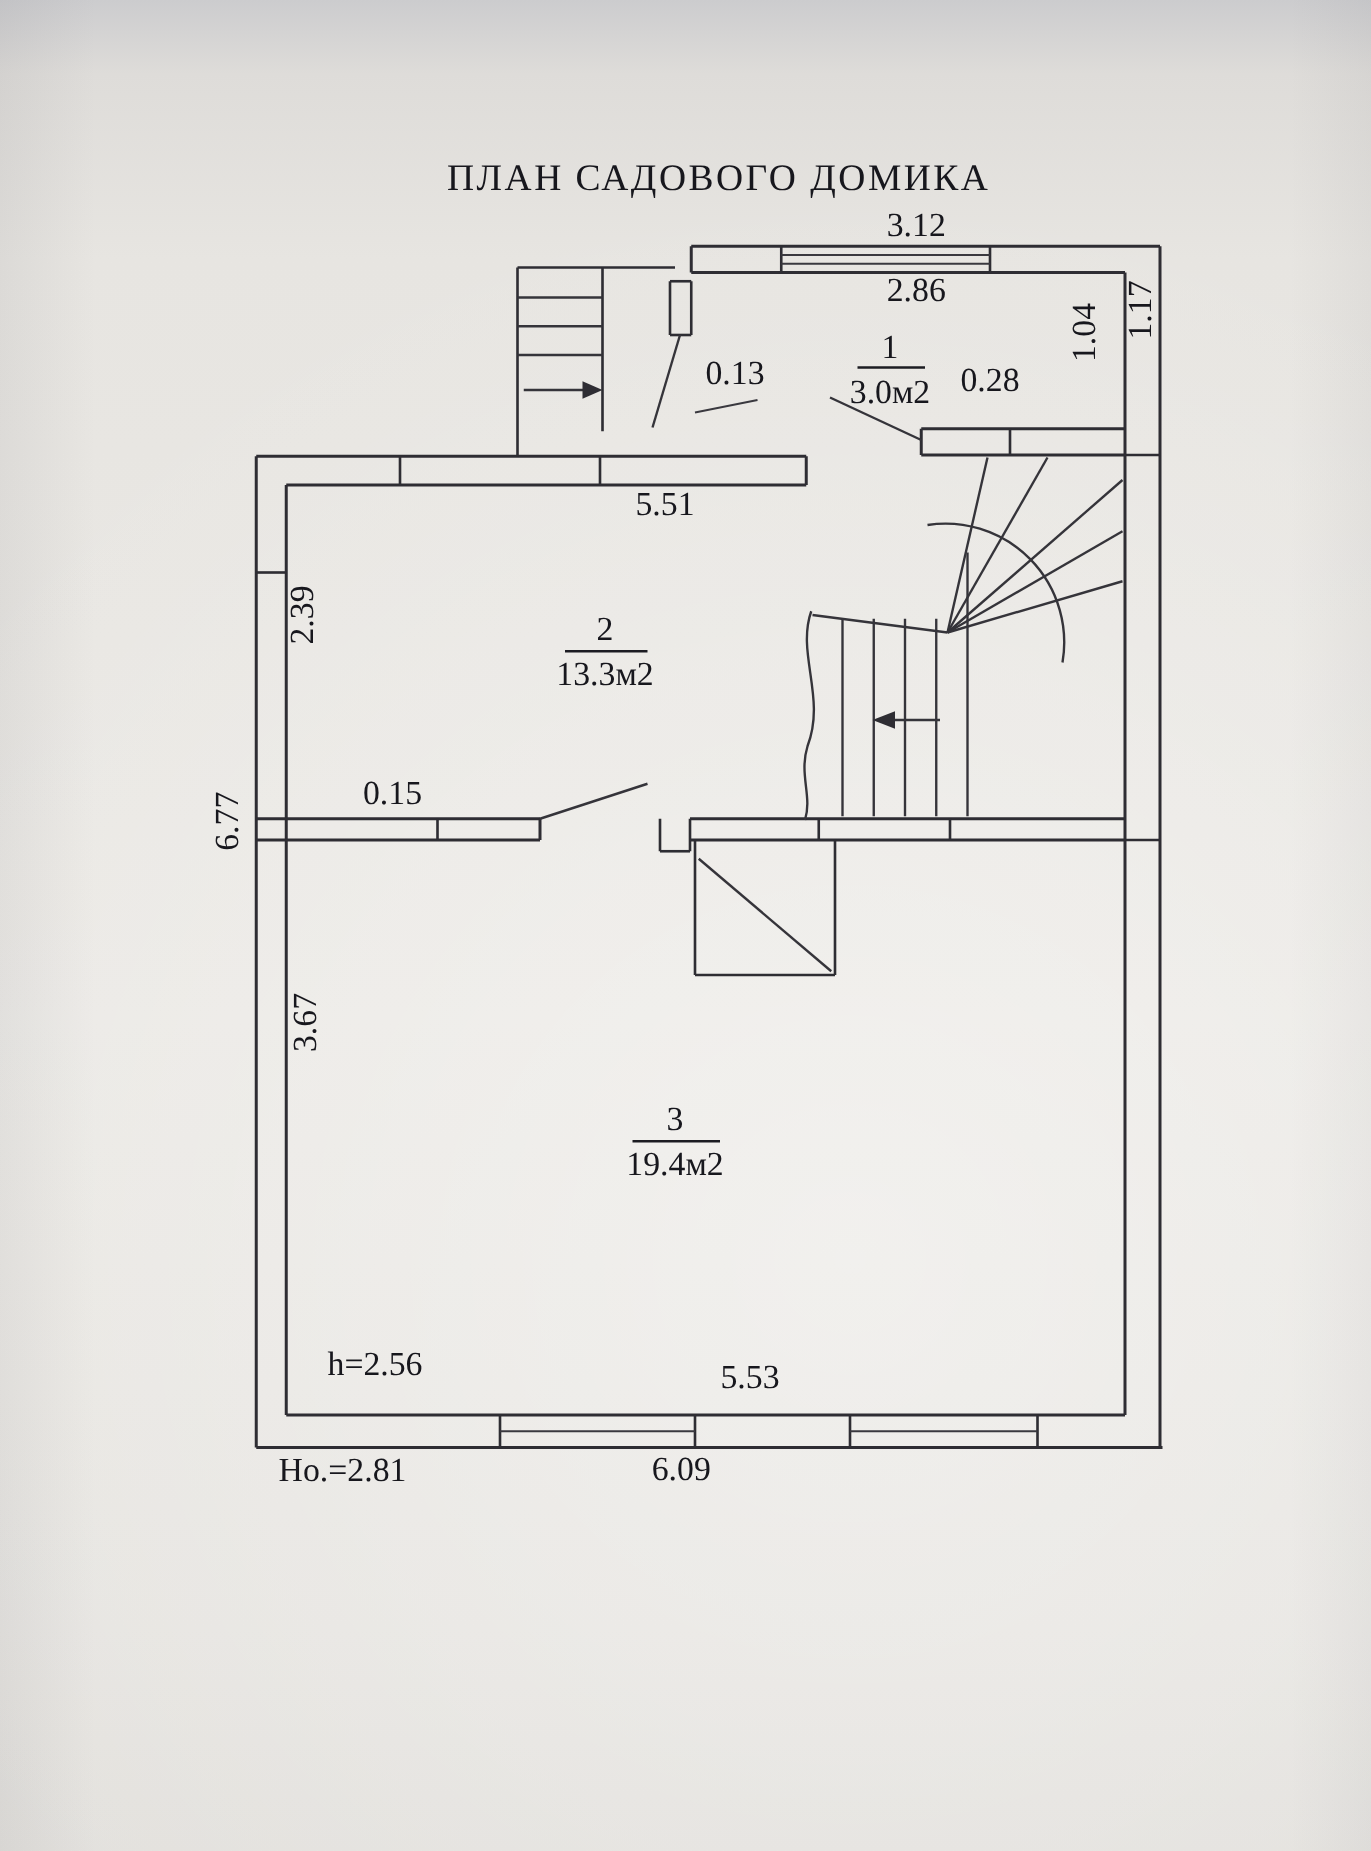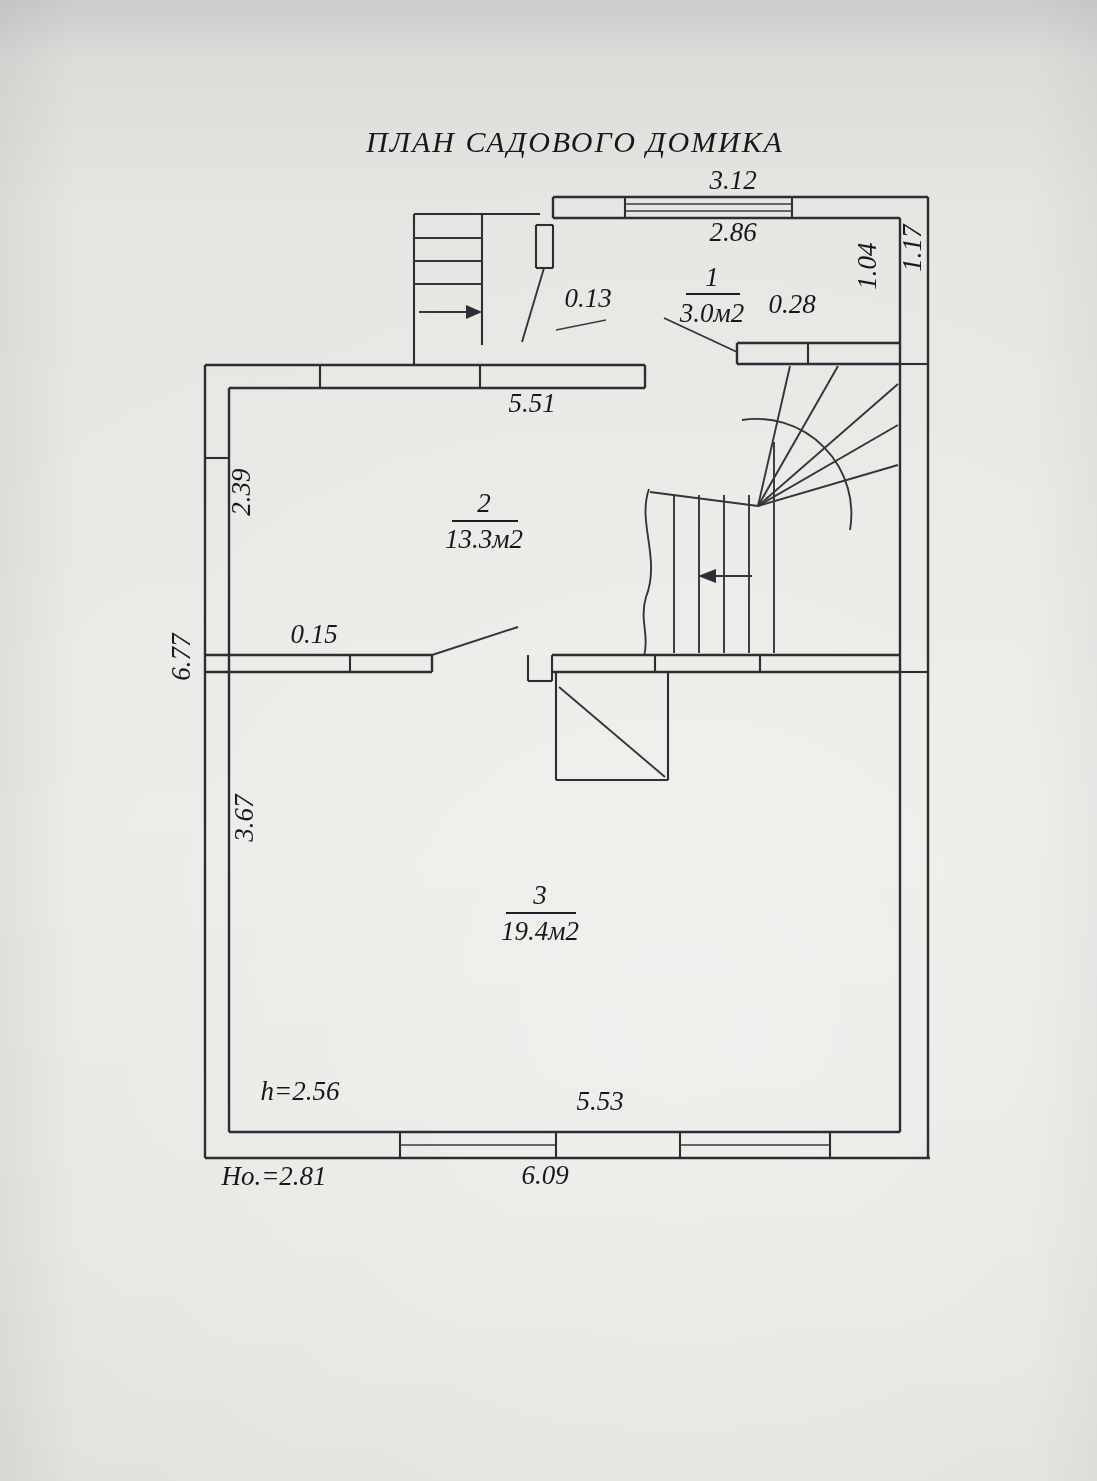--- a/index.html
+++ b/index.html
@@ -10,21 +10,20 @@
   .page {
     position: relative;
     width: 1097px;
     height: 1481px;
     overflow: hidden;
     background:
       radial-gradient(130% 95% at 62% 68%, rgba(255,255,255,0.38), rgba(255,255,255,0) 62%),
       linear-gradient(90deg, rgba(70,70,80,0.07), rgba(0,0,0,0) 7%, rgba(0,0,0,0) 94%, rgba(70,70,80,0.05)),
       linear-gradient(180deg, #ccccce 0%, #dedcd9 4%, #e7e5e1 14%, #ebe9e5 55%, #e6e4e0 88%, #e2e0dc 100%);
     font-family: "Liberation Serif", "DejaVu Serif", serif;
-    font-style: italic;
   }
   svg { display: block; }
   .wall   { stroke: #2e2d33; stroke-width: 2.4; fill: none; stroke-linecap: butt; }
   .wall2  { stroke: #2e2d33; stroke-width: 2.1; fill: none; }
   .detail { stroke: #35343a; stroke-width: 1.9; fill: none; }
   .thin   { stroke: #3a393f; stroke-width: 1.5; fill: none; }
   .frac   { stroke: #1c1c22; stroke-width: 2; fill: none; }
   .arrowhead { fill: #2e2d33; stroke: none; }
   text {
     fill: #17171d;

